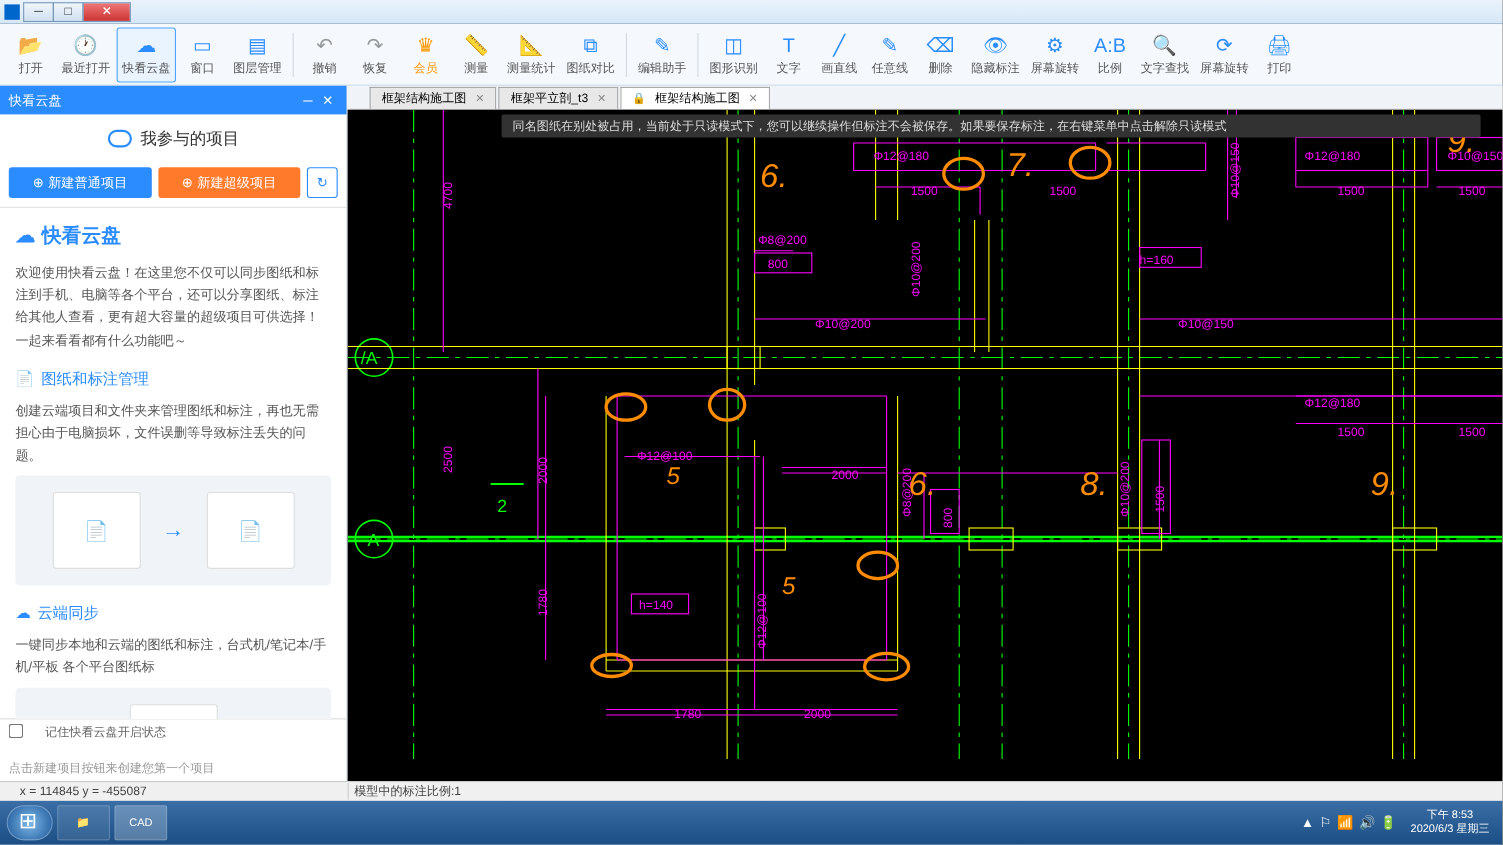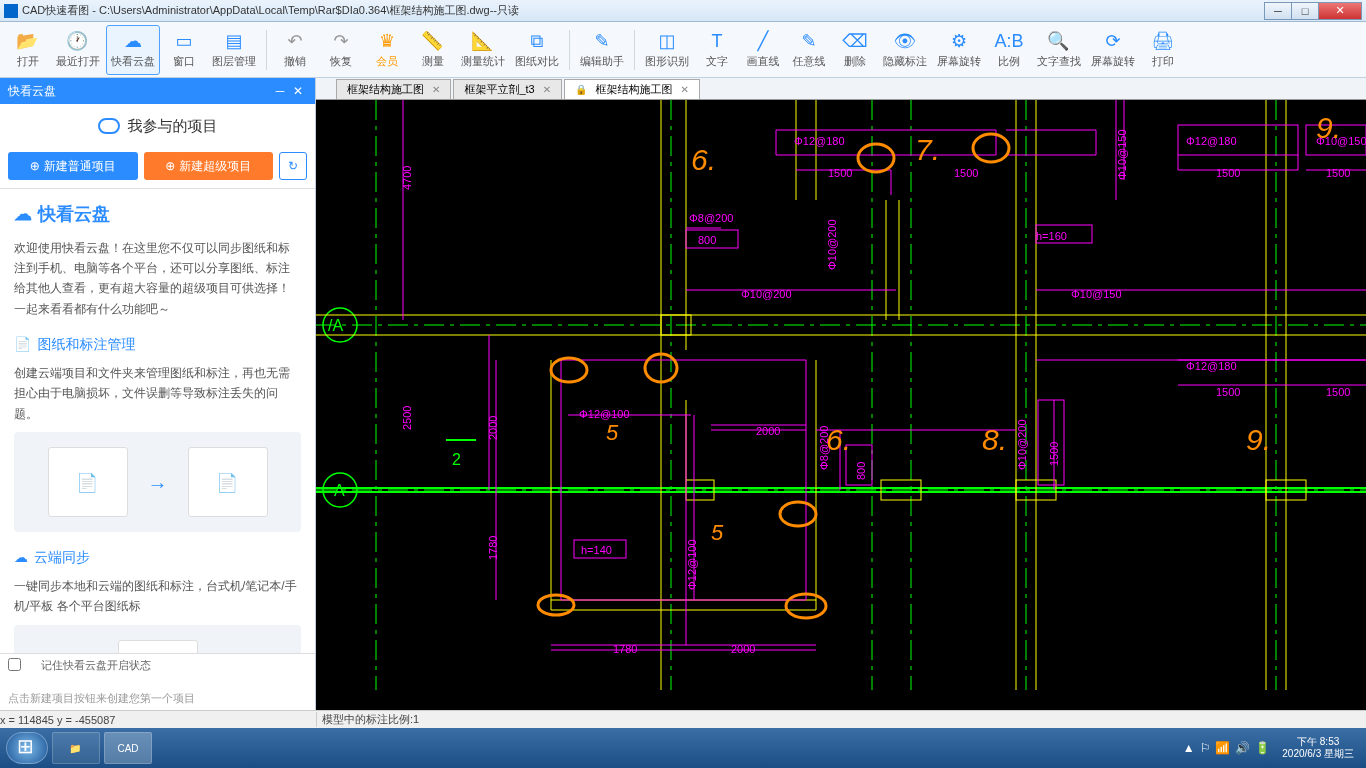--- a/index.html
+++ b/index.html
@@ -55,21 +55,21 @@
 .notice { position: absolute; top: 26px; left: 140px; right: 20px; background: #323232; color: #ddd; font-size: 11px; padding: 3px 10px; z-index: 10; border-radius: 2px; }
 
 .drawing { flex: 1; background: #000; position: relative; overflow: hidden; }
 .drawing svg { position: absolute; top: 0; left: 0; }
 
 .layout-tabs { height: 20px; background: #f0f0f0; display: flex; align-items: center; padding-left: 20px; gap: 0; font-size: 11px; border-top: 1px solid #999; }
 .ltab { padding: 2px 14px; border: 1px solid #999; background: #fff; cursor: pointer; }
 .ltab.active { background: #e0e0e0; }
 
 .statusbar { height: 18px; background: #f0f0f0; border-top: 1px solid #ccc; display: flex; align-items: center; font-size: 11px; color: #444; }
-.statusbar .coords { width: 316px; padding-left: 0; }
+.statusbar .coords { width: 316px; padding-left: 18px; }
 .statusbar .scale { padding-left: 5px; border-left: 1px solid #ccc; }
 
 .taskbar { height: 40px; background: linear-gradient(#3a6ea5, #1a4e85); display: flex; align-items: center; padding: 0 6px; gap: 4px; }
 .start-btn { width: 42px; height: 32px; background: radial-gradient(circle, #7db9e8, #1e5799); border-radius: 16px; display: flex; align-items: center; justify-content: center; cursor: pointer; border: 1px solid rgba(255,255,255,0.3); }
 .start-orb { width: 24px; height: 24px; position: relative; }
 .start-orb::before { content: "⊞"; color: #fff; font-size: 20px; position: absolute; top: -2px; left: 2px; }
 .task-item { width: 48px; height: 32px; background: rgba(255,255,255,0.1); border: 1px solid rgba(255,255,255,0.2); border-radius: 2px; display: flex; align-items: center; justify-content: center; color: #fff; font-size: 10px; cursor: pointer; }
 .task-item.active { background: rgba(255,255,255,0.25); }
 .tray { margin-left: auto; display: flex; align-items: center; gap: 6px; color: #fff; font-size: 10px; }
 .tray-icons { display: flex; gap: 5px; font-size: 12px; }
@@ -77,21 +77,20 @@
 
 .dim-text { fill: #ff00ff; font-size: 11px; font-family: Arial; }
 .dim-text-v { fill: #ff00ff; font-size: 11px; font-family: Arial; }
 .axis-text { fill: #0f0; font-size: 16px; font-family: Arial; }
 </style>
 </head>
 <body>
 
 <div class="titlebar">
   <div class="icon"></div>
-  <div class="title-text">CAD快速看图 - C:\Users\Administrator\AppData\Local\Temp\Rar$DIa0.364\框架结构施工图.dwg--只读</div>
   <div class="win-controls">
     <div class="win-btn">─</div>
     <div class="win-btn">□</div>
     <div class="win-btn close">✕</div>
   </div>
 </div>
 
 <div class="toolbar">
   <div class="tool-btn">
       <div class="ti ti-blue">📂</div>
@@ -260,20 +259,21 @@
           <span>框架平立剖_t3</span>
           <span class="tx">✕</span>
         </div>
       <div class="tab locked">
           <span class="lock">🔒</span>
           <span>框架结构施工图</span>
           <span class="tx">✕</span>
         </div>
     </div>
 
+    <div class="notice">同名图纸在别处被占用，当前处于只读模式下，您可以继续操作但标注不会被保存。如果要保存标注，在右键菜单中点击解除只读模式</div>
 
     <div class="drawing">
       <svg width="1050" height="590">
 
         <g stroke="#0f0" stroke-width="1" stroke-dasharray="20 6 4 6">
           <line x1="0" y1="225" x2="1050" y2="225"></line>
           <line x1="0" y1="390" x2="1050" y2="390"></line>
           <line x1="60" y1="0" x2="60" y2="590"></line>
           <line x1="355" y1="0" x2="355" y2="590"></line>
           <line x1="556" y1="0" x2="556" y2="590"></line>

